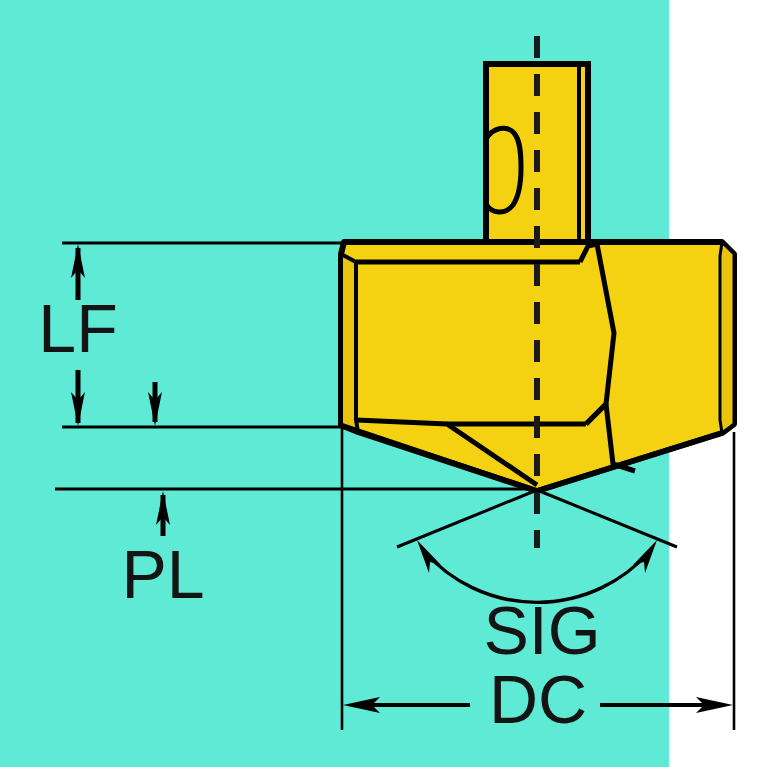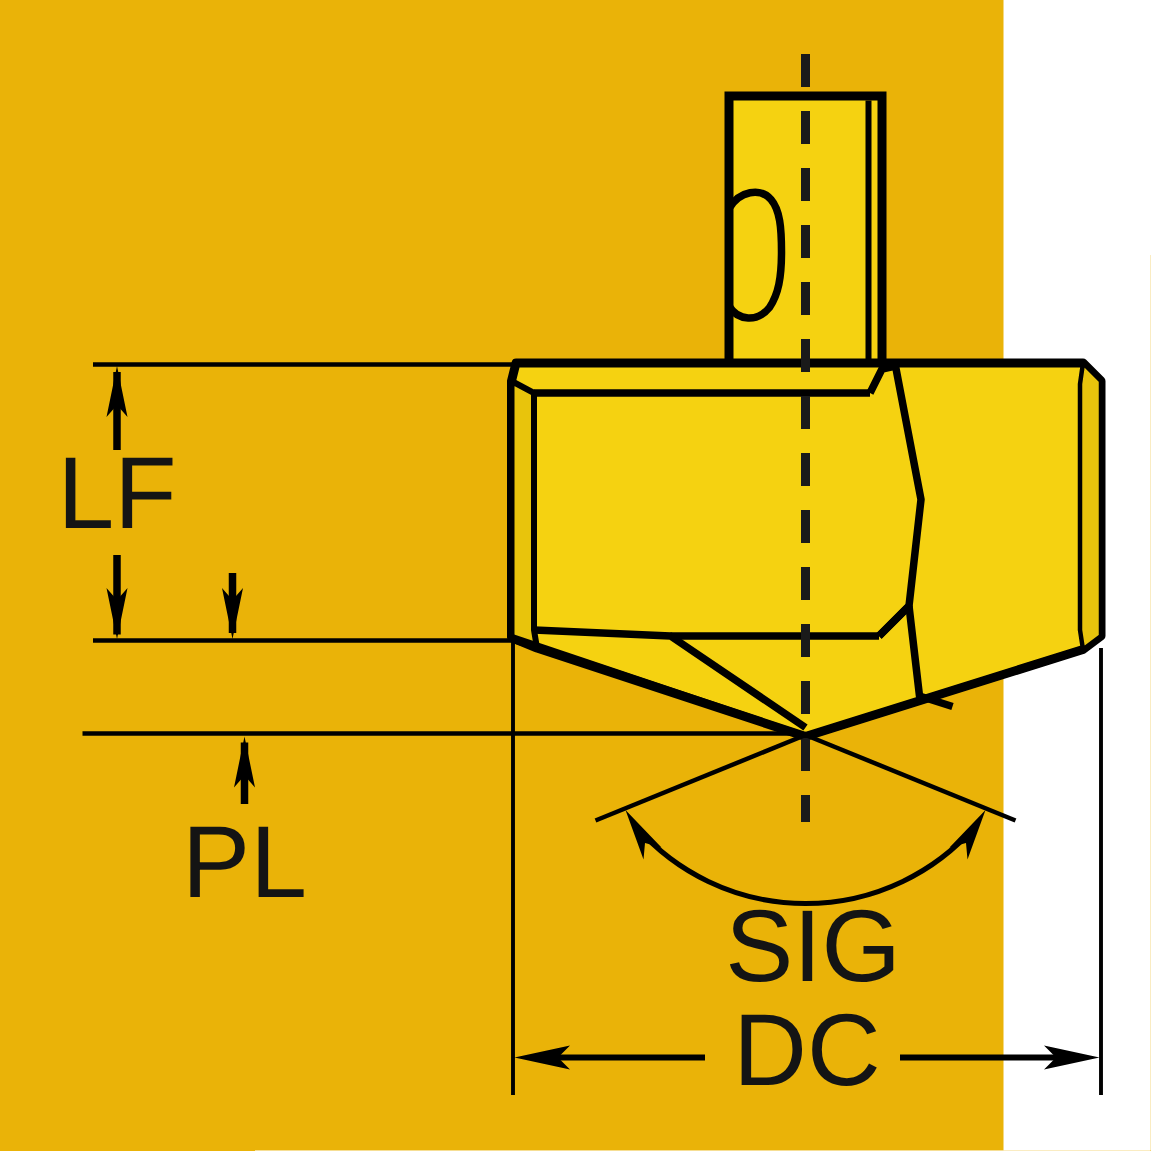--- a/index.html
+++ b/index.html
@@ -11,21 +11,21 @@
   body {
     width: 767px;
     height: 767px;
     overflow: hidden;
     font-family: "Liberation Sans", sans-serif;
   }
   #diagram-root {
     position: relative;
     width: 669px;
     height: 767px;
-    background: #eab308;
+    background: #5eead4;
   }
   #drawing-svg {
     position: absolute;
     top: 0;
     left: 0;
     display: block;
   }
   .dim-label {
     font-family: "Liberation Sans", sans-serif;
     font-size: 68px;

